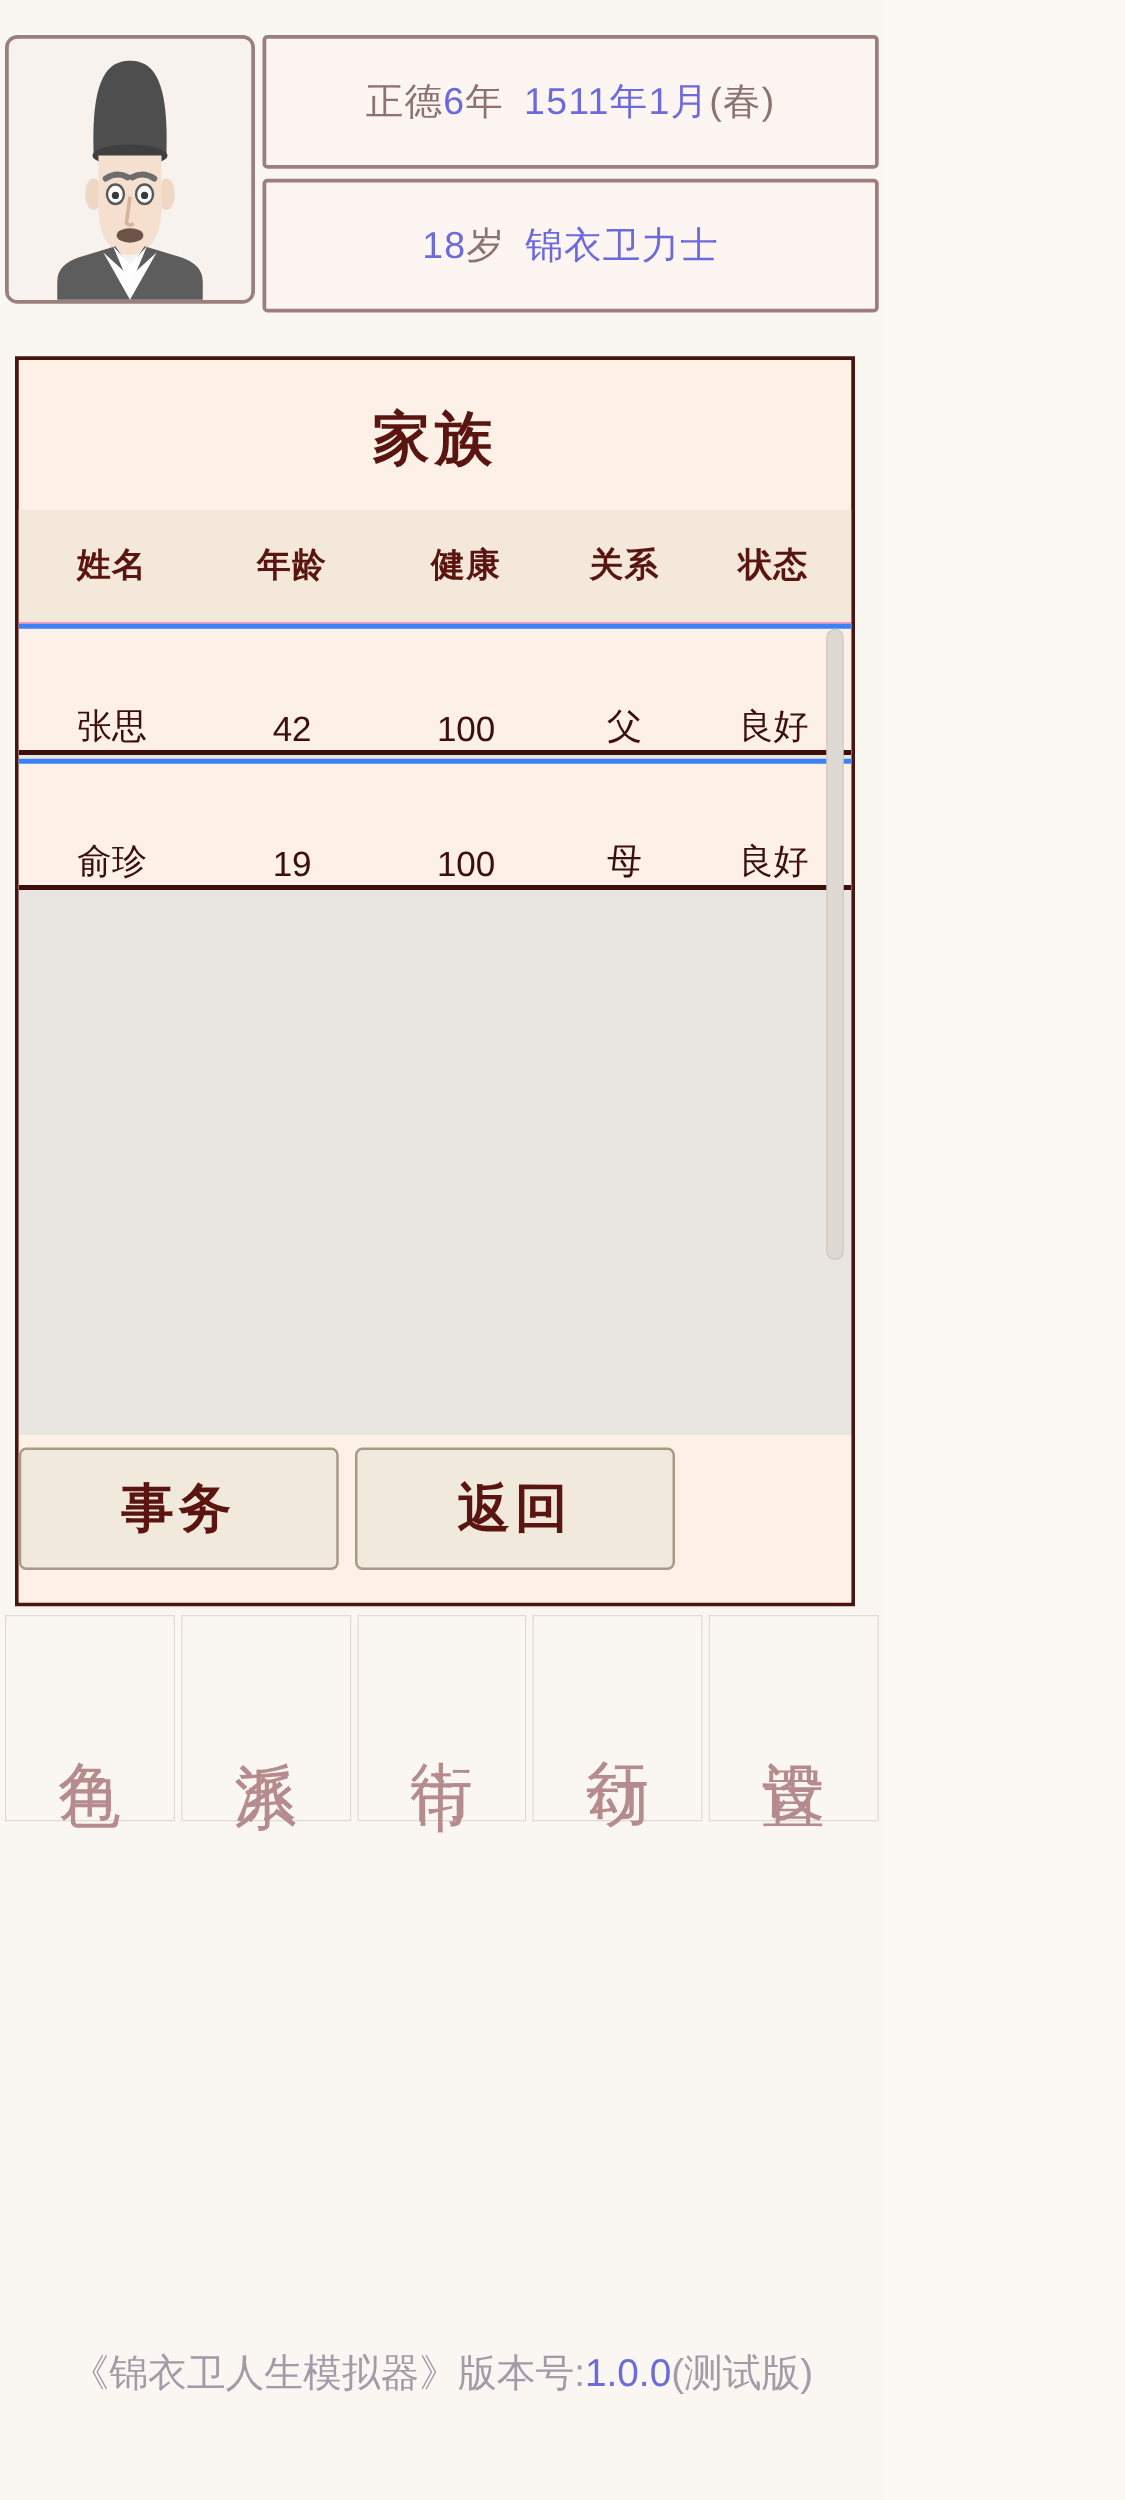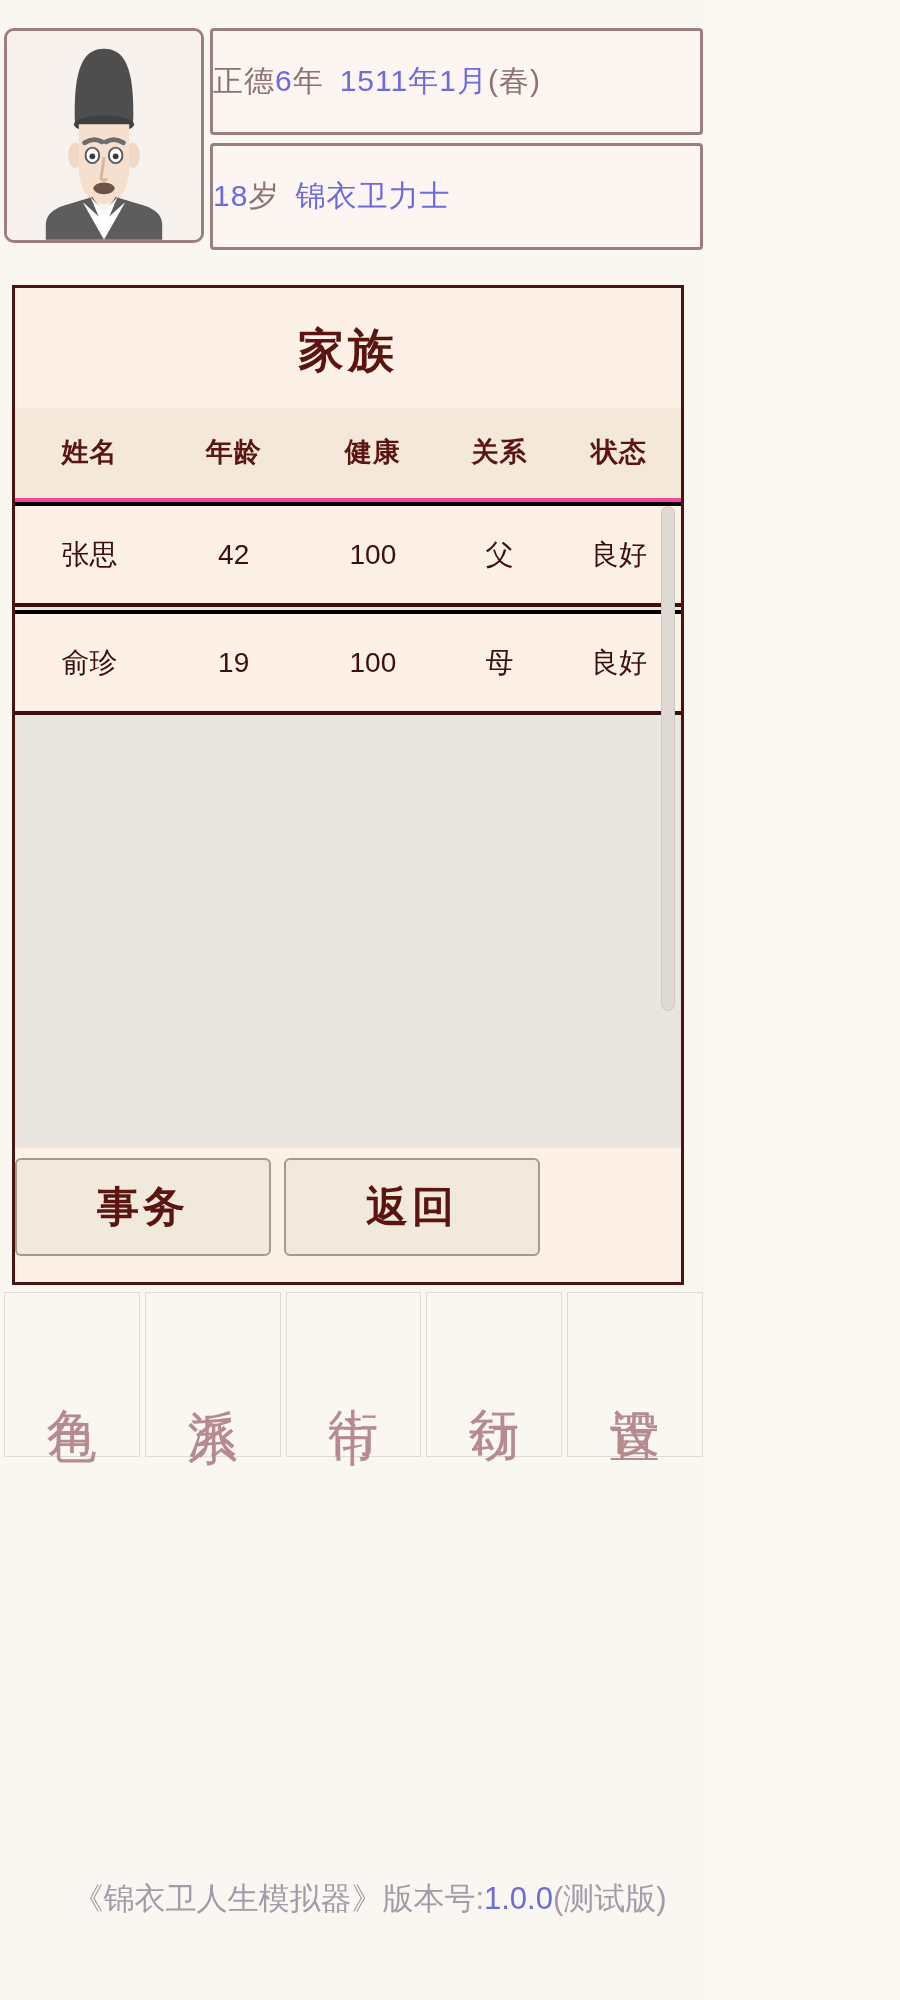--- a/index.html
+++ b/index.html
@@ -41,21 +41,21 @@
     flex-direction: column;
     gap: 8px;
   }
   .info-row {
     flex: 1;
     border: 3px solid #9b7f7c;
     border-radius: 4px;
     background: #fdf5f1;
     display: flex;
     align-items: center;
-    justify-content: flex-start;
+    justify-content: center;
     gap: 16px;
     font-size: 30px;
     letter-spacing: 1px;
   }
   .t-brown { color: #8c7270; }
   .t-blue  { color: #6b6bdd; }
 
   
   .panel {
     position: absolute;
@@ -74,42 +74,42 @@
     font-size: 46px;
     font-weight: bold;
     padding: 32px 0 26px 0;
     letter-spacing: 4px;
   }
 
   .table-head {
     background: #f3e8d9;
     display: flex;
     padding: 26px 0 28px 0;
-    border-bottom: 4px solid #ec4899;
+    border-bottom: 1px solid #ec4899;
   }
   .table-head .cell {
     color: #5a1511;
     font-size: 27px;
     font-weight: bold;
     text-align: center;
     letter-spacing: 1px;
   }
 
   .rows-area {
     position: relative;
     flex: 1;
     background: #e9e5e0;
     overflow: hidden;
   }
   .row {
     display: flex;
-    align-items: center;
+    align-items: flex-end;
     height: 105px;
     background: #fdf0e6;
-    border-top: 4px solid #000000;
+    border-top: 4px solid #3b82f6;
     border-bottom: 4px solid #3c0f0c;
     margin-bottom: 3px;
   }
   .row .cell {
     color: #3c0f0c;
     font-size: 28px;
     text-align: center;
   }
   .c-name   { width: 150px; }
   .c-age    { width: 140px; }
@@ -171,21 +171,21 @@
     writing-mode: vertical-rl;
     text-orientation: upright;
     color: #b58b8e;
     font-size: 50px;
     letter-spacing: 6px;
     line-height: 1.05;
   }
 
   .footer {
     position: absolute;
-    left: 16px; top: 1878px;
+    left: 0; top: 1878px;
     width: 707px;
     text-align: center;
     font-size: 31px;
     letter-spacing: 0px;
   }
   .footer .f-grey { color: #a49ba8; }
   .footer .f-blue { color: #6b6bdd; }
 </style>
 </head>
 <body>

